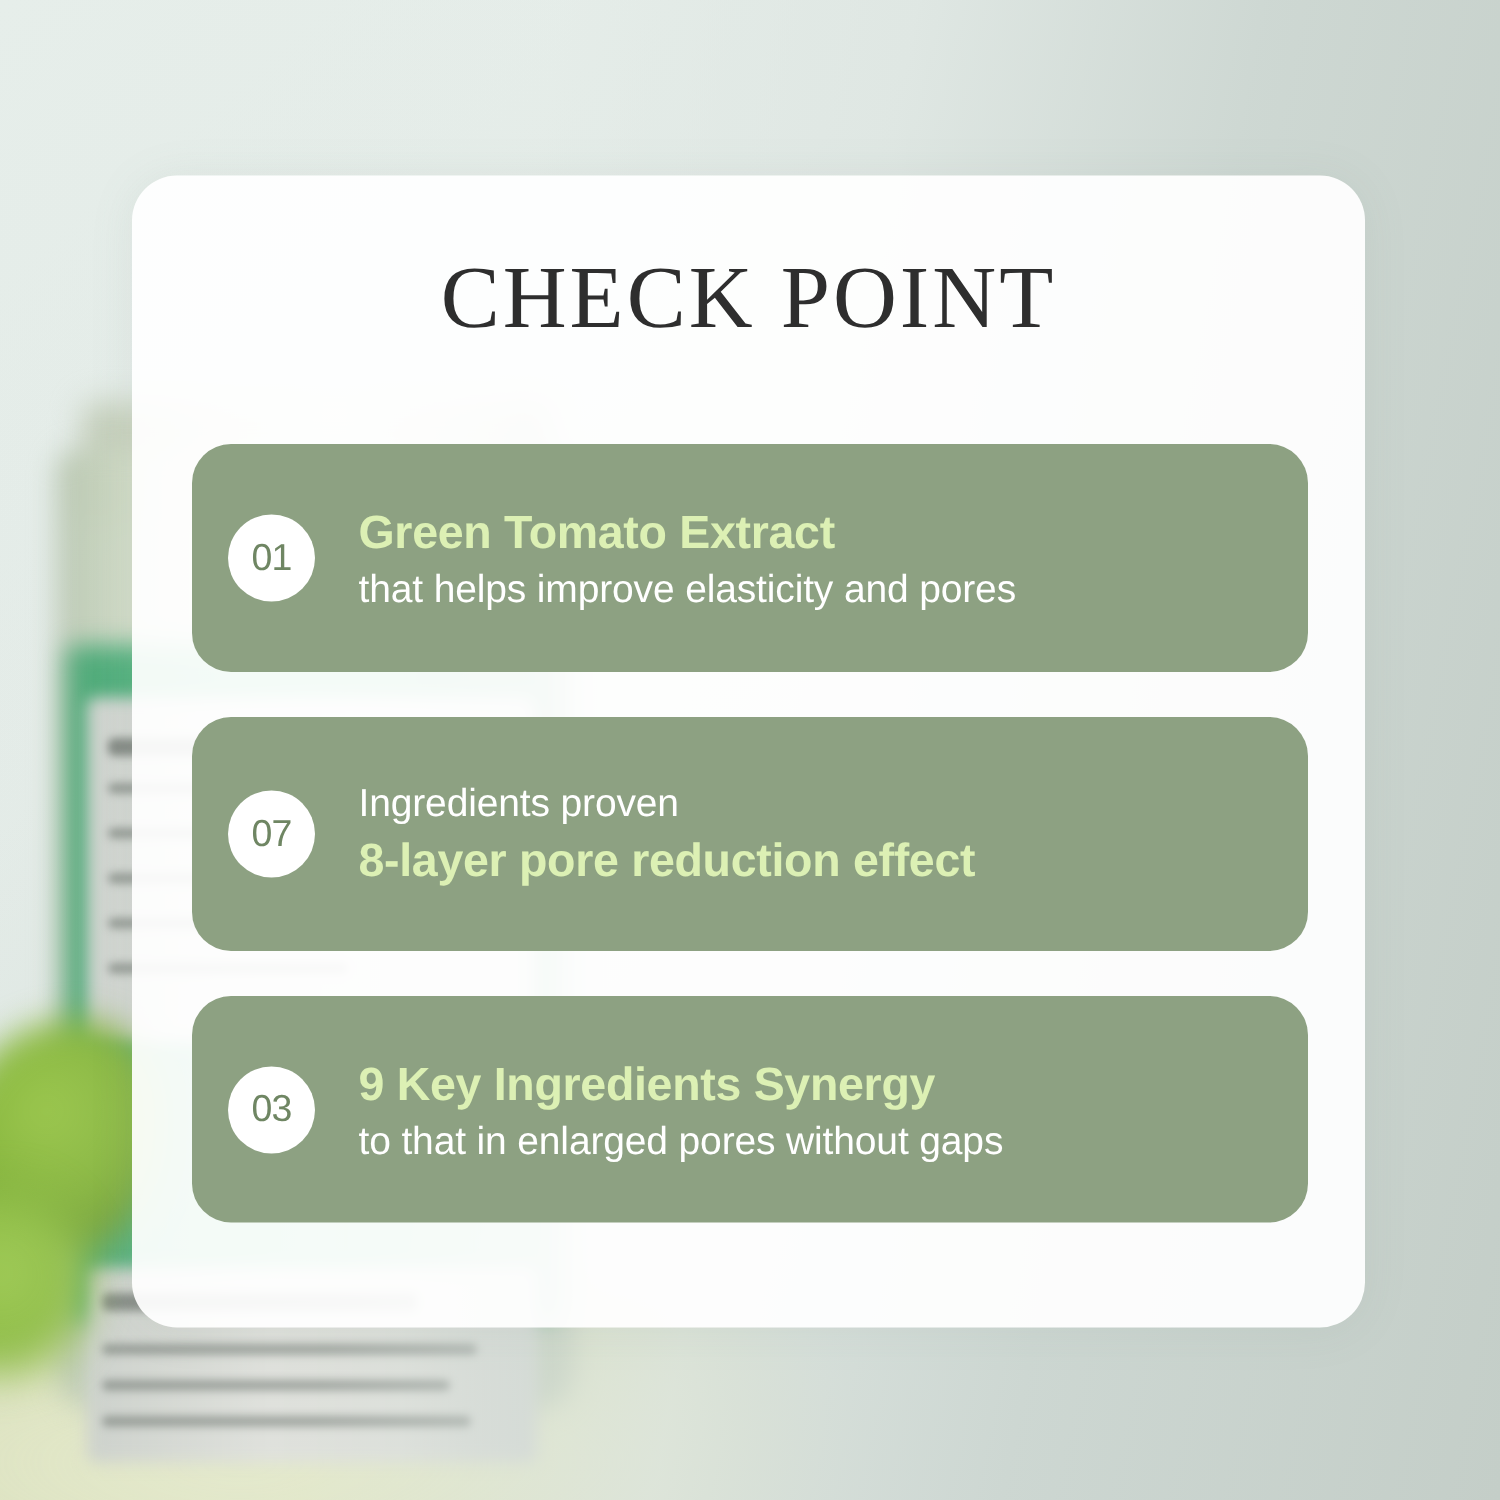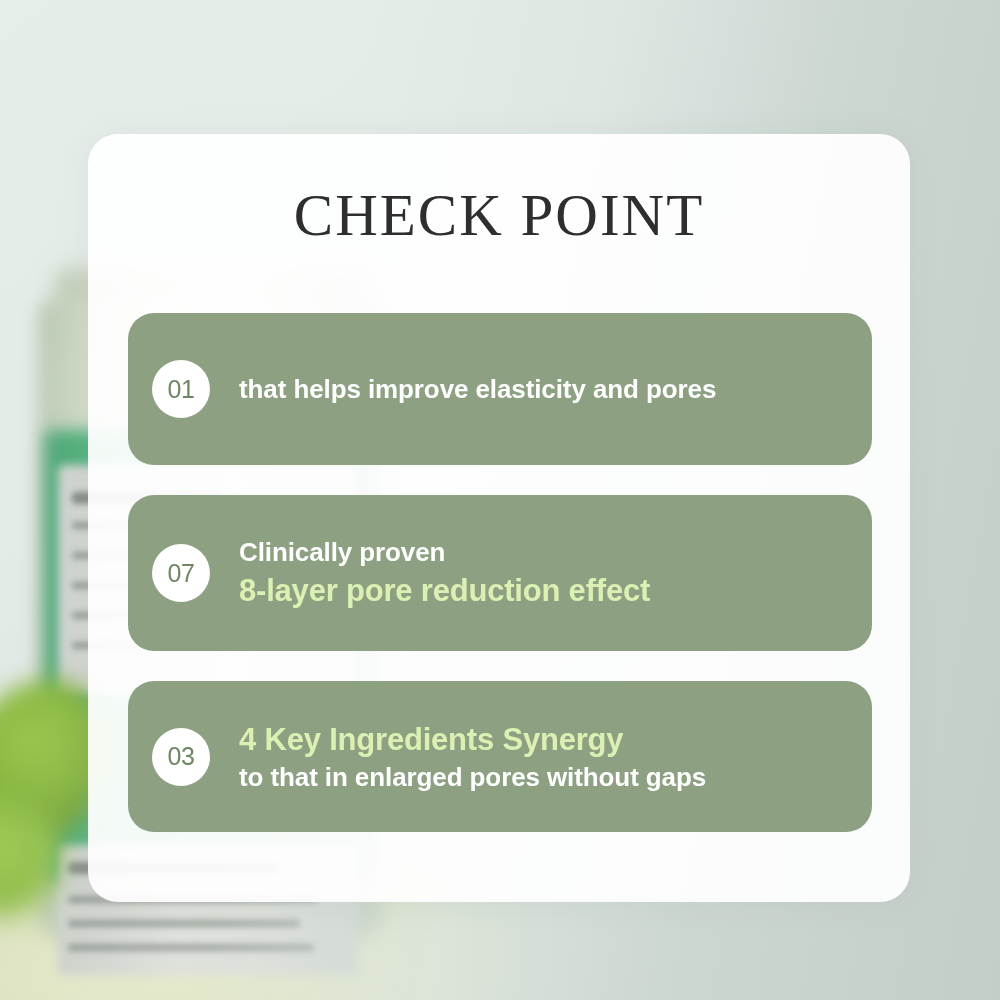--- a/index.html
+++ b/index.html
@@ -112,21 +112,21 @@
         rgba(231,238,234,0.10) 0%,
         rgba(231,238,234,0.28) 32%,
         rgba(222,230,226,0.80) 52%,
         rgba(205,215,210,0.96) 72%,
         rgba(196,206,200,1) 100%);
   }
 
   
   .panel {
     position:absolute;
-    left:88px; top:134px; width:822px; height:768px;
+    left:88px; top:117px; width:822px; height:768px;
     background:rgba(255,255,255,0.93);
     border-radius:30px;
     box-shadow:0 2px 30px rgba(120,135,125,0.10);
   }
 
   .panel-title {
     position:absolute;
     left:0; right:0; top:52px;
     text-align:center;
     font-family:"Liberation Serif", serif;
@@ -175,21 +175,21 @@
 
   .line-accent {
     color:#dcf0b4;
     font-weight:700;
     font-size:31px;
     line-height:1.33;
     letter-spacing:-0.2px;
   }
   .line-plain {
     color:#ffffff;
-    font-weight:700;
+    font-weight:400;
     font-size:26px;
     line-height:1.33;
     letter-spacing:-0.1px;
   }
 </style>
 </head>
 <body>
 
 <div id="page">
 
@@ -223,36 +223,37 @@
 
   <div class="panel">
 
     <div class="panel-title">CHECK POINT</div>
 
     <div class="cards">
 
       <div class="card c1">
         <div class="badge">01</div>
         <div class="card-text">
+          <div class="line-accent">Green Tomato Extract</div>
           <div class="line-plain">that helps improve elasticity and pores</div>
         </div>
       </div>
 
       <div class="card c2">
         <div class="badge">07</div>
         <div class="card-text">
-          <div class="line-plain">Clinically proven</div>
+          <div class="line-plain">Ingredients proven</div>
           <div class="line-accent">8-layer pore reduction effect</div>
         </div>
       </div>
 
       <div class="card c3">
         <div class="badge">03</div>
         <div class="card-text">
-          <div class="line-accent">4 Key Ingredients Synergy</div>
+          <div class="line-accent">9 Key Ingredients Synergy</div>
           <div class="line-plain">to that in enlarged pores without gaps</div>
         </div>
       </div>
 
     </div>
   </div>
 
 </div>
 
 </body></html>

